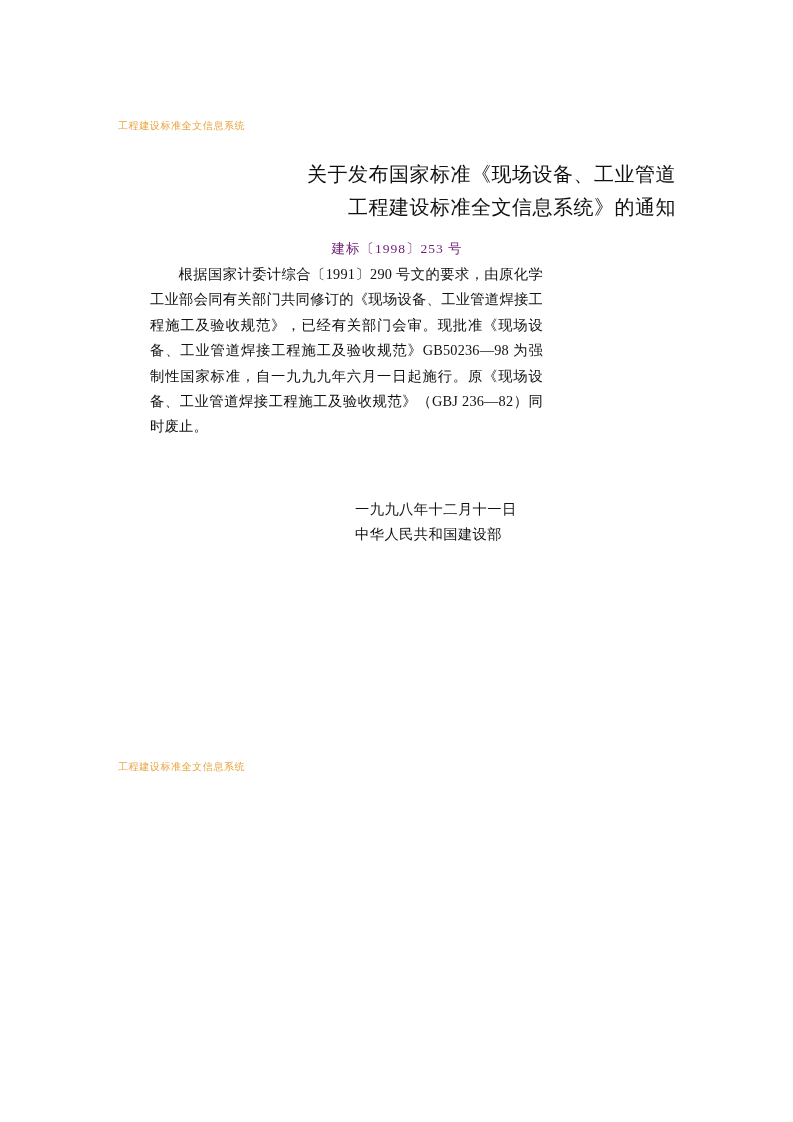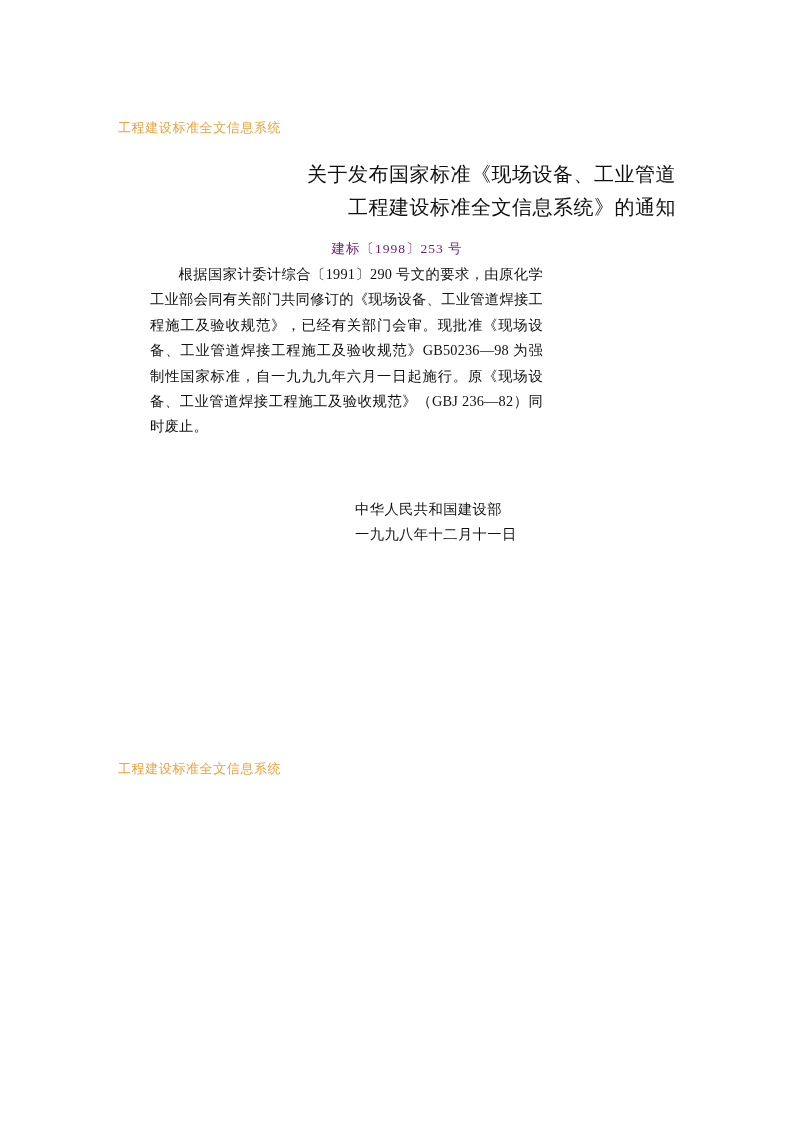--- a/index.html
+++ b/index.html
@@ -21,21 +21,21 @@
     top: 0; left: 0;
     width: 793px;
     height: 1122px;
     background: #fff;
   }
 
   
   .sys-label {
     position: absolute;
     font-family: Liberation Serif, serif;
-    font-size: 13px;
+    font-size: 10px;
     letter-spacing: 0.6px;
     color: #e8a33d;
     white-space: nowrap;
   }
   .sys-label.top { left: 118px; top: 119px; }
   .sys-label.bottom { left: 118px; top: 760px; }
 
   
   .doc-title {
     position: absolute;
@@ -151,20 +151,20 @@
     <span class="line">工程建设标准全文信息系统》的通知</span>
   </div>
 
   <div class="doc-number">建标〔1998〕253 号</div>
 
   <div class="body-area">
     <p class="para">根据国家计委计综合〔1991〕290 号文的要求，由原化学工业部会同有关部门共同修订的《现场设备、工业管道焊接工程施工及验收规范》，已经有关部门会审。现批准《现场设备、工业管道焊接工程施工及验收规范》GB50236—98 为强制性国家标准，自一九九九年六月一日起施行。原《现场设备、工业管道焊接工程施工及验收规范》（GBJ 236—82）同时废止。</p>
   </div>
 
   <div class="sign-block">
+    <span class="sline">一九九八年十二月十一日</span>
     <span class="sline">中华人民共和国建设部</span>
-    <span class="sline">一九九八年十二月十一日</span>
   </div>
 
 
   <div class="sys-label bottom">工程建设标准全文信息系统</div>
 
 </div>
 
 </body></html>

